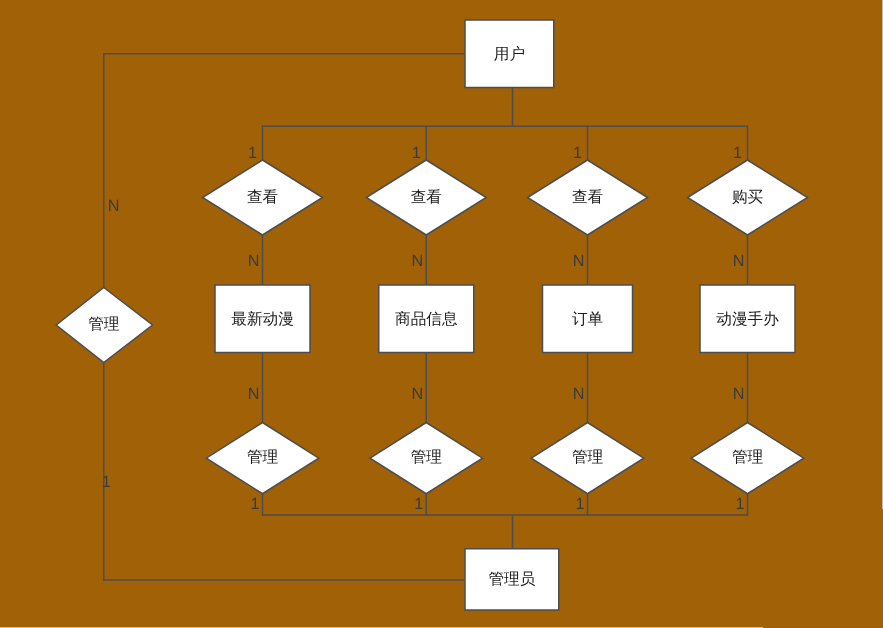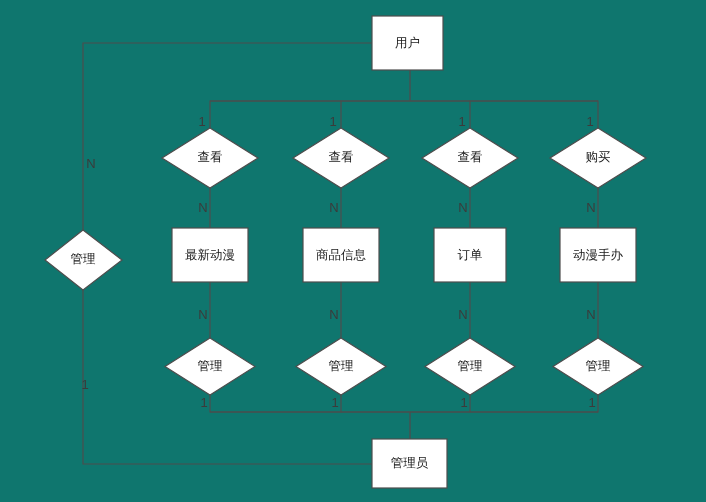--- a/index.html
+++ b/index.html
@@ -10,21 +10,21 @@
   body {
     width: 706px;
     height: 502px;
     font-family: "Liberation Sans", "DejaVu Sans", sans-serif;
     overflow: hidden;
   }
   #diagram-root {
     position: relative;
     width: 706px;
     height: 502px;
-    background: #0f766e;
+    background: #a16207;
   }
   svg#er-canvas {
     position: absolute;
     top: 0;
     left: 0;
     width: 706px;
     height: 502px;
     display: block;
   }
   .shape-stroke {

